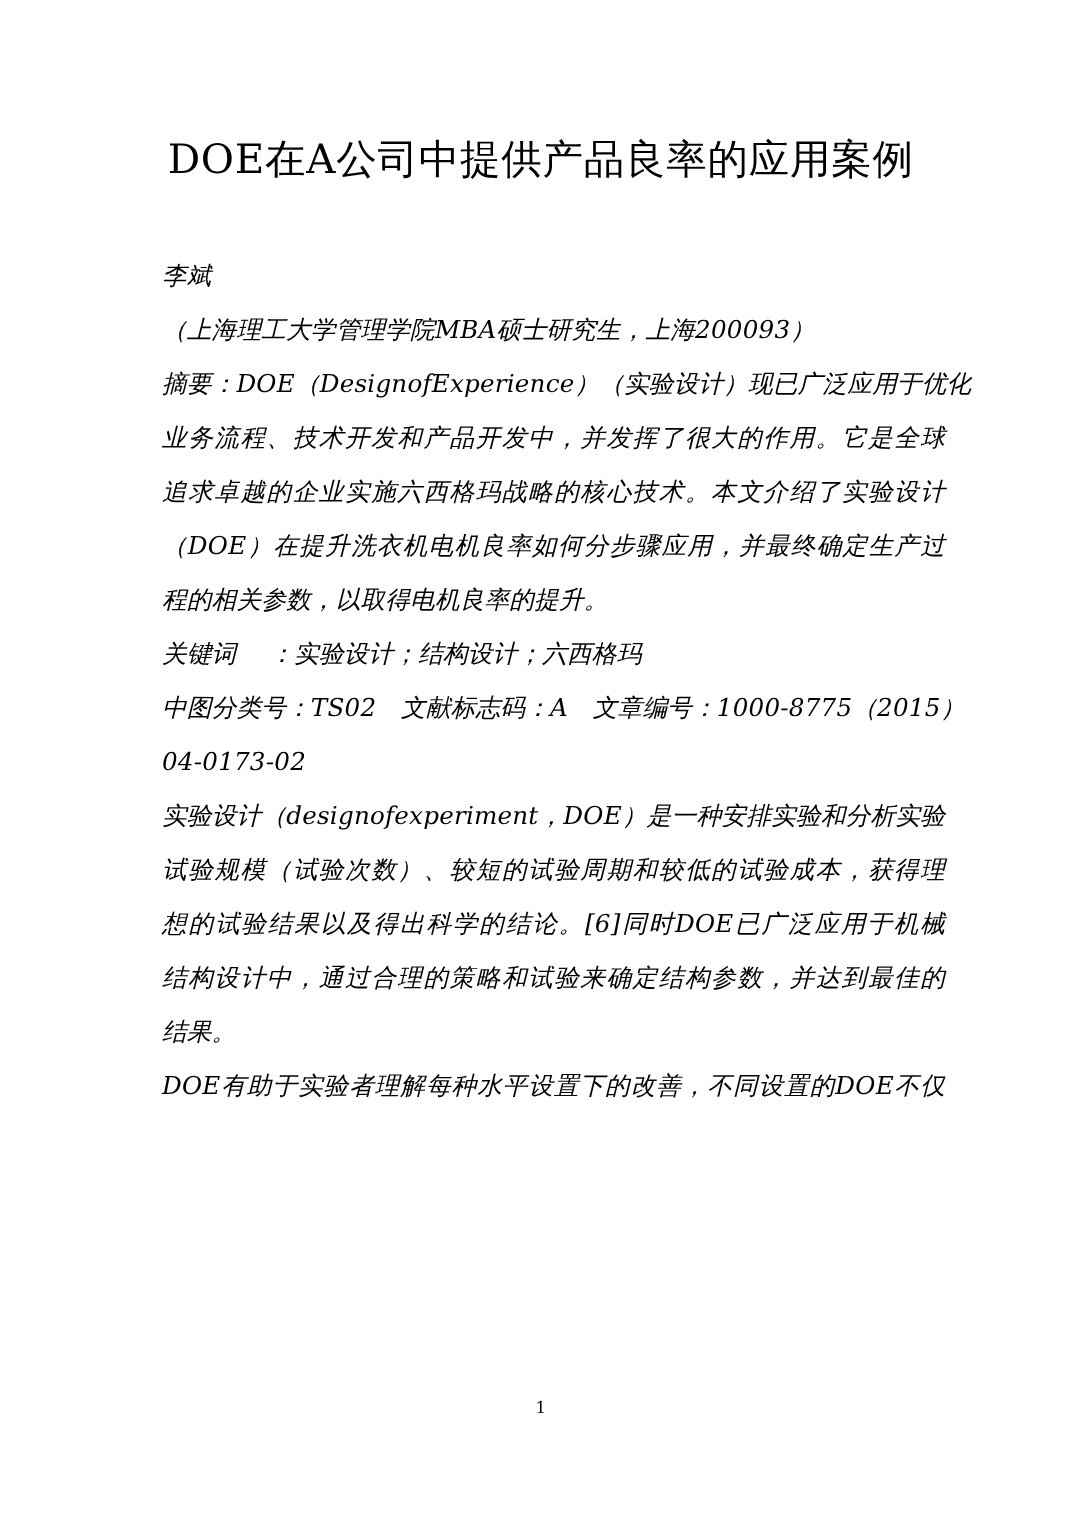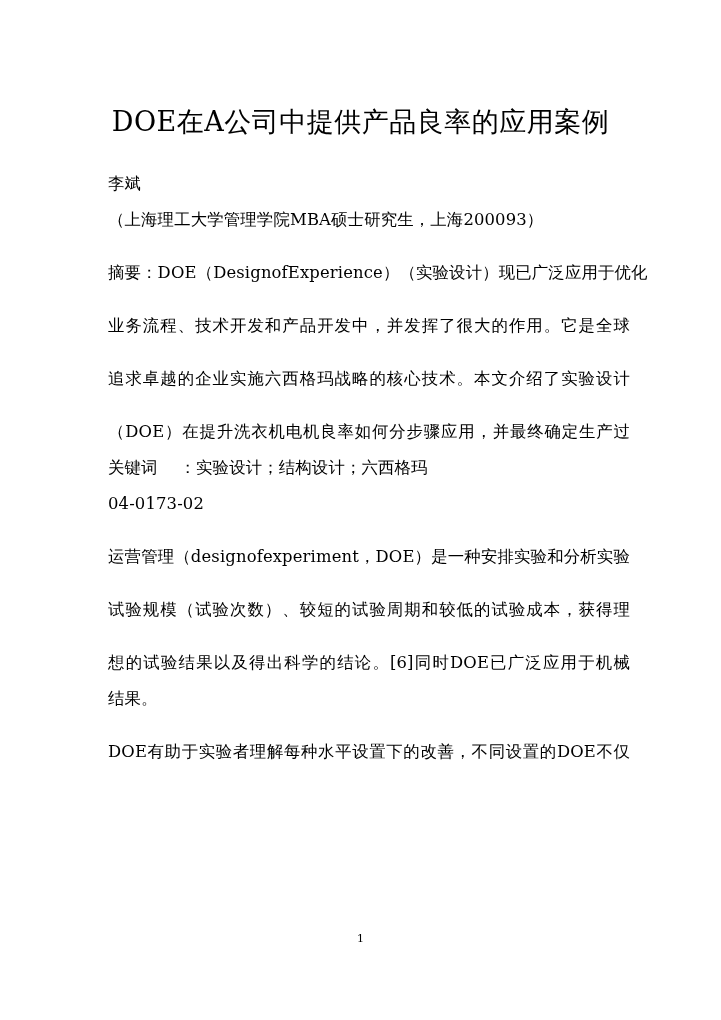--- a/index.html
+++ b/index.html
@@ -1,40 +1,43 @@
 <!DOCTYPE html>
 <html><head>
   <meta charset="utf-8">
   <style>
     html, body { margin: 0; padding: 0; background: #ffffff; }
     body { width: 721px; height: 1020px; position: relative; overflow: hidden;
            font-family: "DejaVu Serif", "Liberation Serif", serif; color: #000; }
     .title { position: absolute; left: 0; width: 721px; top: 88px; text-align: center;
-             font-size: 27px; line-height: 38px; letter-spacing: 0.5px; margin-top: 15px; }
+             font-size: 27px; line-height: 38px; letter-spacing: 0.5px; }
     .body { position: absolute; left: 108px; width: 522px; top: 166px; }
     .line { font-size: 16.4px; line-height: 36px; height: 36px; white-space: nowrap;
-            letter-spacing: 0.15px; }
-    .line.justify { text-align: justify; text-align-last: justify; margin-top: 17px; }
+            letter-spacing: 0.15px; font-style: italic; }
+    .line.justify { text-align: justify; text-align-last: justify; }
     .page-num { position: absolute; left: 0; width: 721px; top: 932px; text-align: center;
                 font-size: 11px; line-height: 14px; }
   </style>
 </head>
 <body>
 
 <div class="title">DOE在A公司中提供产品良率的应用案例</div>
 
 <div class="body">
   <div class="line">李斌</div>
   <div class="line">（上海理工大学管理学院MBA硕士研究生，上海200093）</div>
   <div class="line justify">摘要：DOE（DesignofExperience）（实验设计）现已广泛应用于优化</div>
   <div class="line justify">业务流程、技术开发和产品开发中，并发挥了很大的作用。它是全球</div>
   <div class="line justify">追求卓越的企业实施六西格玛战略的核心技术。本文介绍了实验设计</div>
   <div class="line justify">（DOE）在提升洗衣机电机良率如何分步骤应用，并最终确定生产过</div>
+  <div class="line">程的相关参数，以取得电机良率的提升。</div>
   <div class="line">关键词　 ：实验设计；结构设计；六西格玛</div>
+  <div class="line justify">中图分类号：TS02　文献标志码：A　文章编号：1000-8775（2015）</div>
   <div class="line">04-0173-02</div>
-  <div class="line justify">运营管理（designofexperiment，DOE）是一种安排实验和分析实验</div>
+  <div class="line justify">实验设计（designofexperiment，DOE）是一种安排实验和分析实验</div>
   <div class="line justify">试验规模（试验次数）、较短的试验周期和较低的试验成本，获得理</div>
   <div class="line justify">想的试验结果以及得出科学的结论。[6]同时DOE已广泛应用于机械</div>
+  <div class="line justify">结构设计中，通过合理的策略和试验来确定结构参数，并达到最佳的</div>
   <div class="line">结果。</div>
   <div class="line justify">DOE有助于实验者理解每种水平设置下的改善，不同设置的DOE不仅</div>
 </div>
 
 <div class="page-num">1</div>
 
 </body></html>

